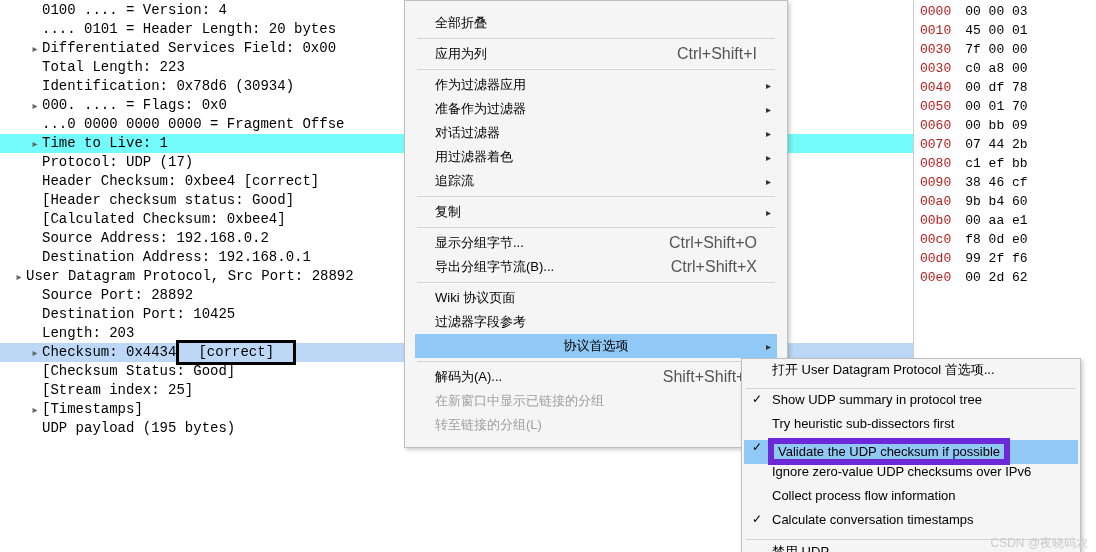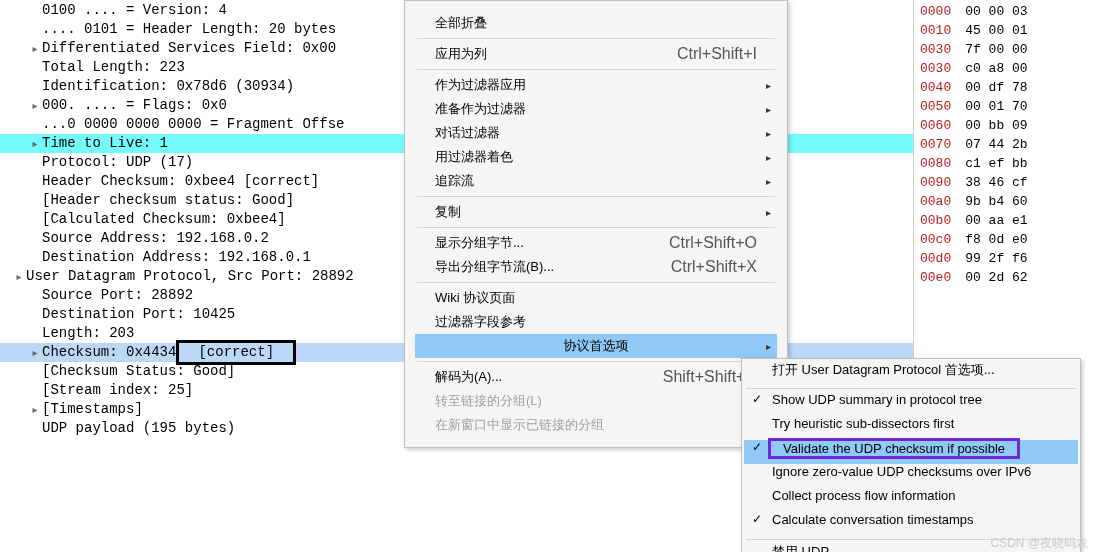--- a/index.html
+++ b/index.html
@@ -131,22 +131,22 @@
   position: relative;
   cursor: default;
 }
 .smi.hov { background: #90c8f6; }
 .check {
   position: absolute;
   left: 8px;
   font-size: 12px;
 }
 .smi-box {
-  border: 3px solid #6d28d9;
-  padding: 0 12px;
+  border: 6px solid #6d28d9;
+  padding: 0 4px;
   margin: -2px -4px;
 }
 
 .watermark {
   position: absolute;
   right: 8px;
   bottom: 0;
   font-family: sans-serif;
   font-size: 12px;
   color: #ccc;
@@ -328,24 +328,24 @@
   <div class="mi hov">
       <span class="mi-label">协议首选项</span>
       <span class="mi-arrow">▸</span>
     </div>
   <div class="menu-sep"></div>
   <div class="mi">
       <span class="mi-label">解码为(A)...</span>
       <span class="mi-shortcut">Shift+Shift+U</span>
     </div>
   <div class="mi disabled">
+      <span class="mi-label">在新窗口中显示已链接的分组</span>
+    </div>
+  <div class="mi disabled">
       <span class="mi-label">转至链接的分组(L)</span>
-    </div>
-  <div class="mi disabled">
-      <span class="mi-label">在新窗口中显示已链接的分组</span>
     </div>
 </div>
 
 <div class="sub-menu">
   <div class="smi">
       <span>打开 User Datagram Protocol 首选项...</span>
     </div>
   <div class="menu-sep"></div>
   <div class="smi">
       <span class="check">✓</span>

